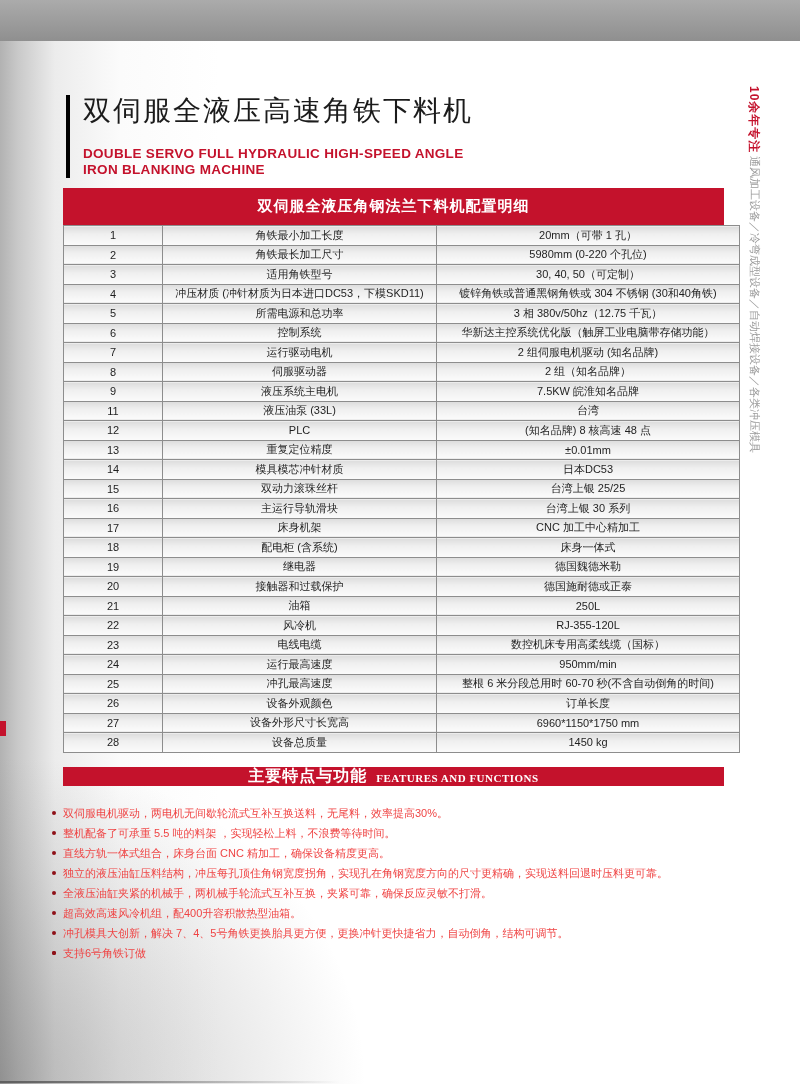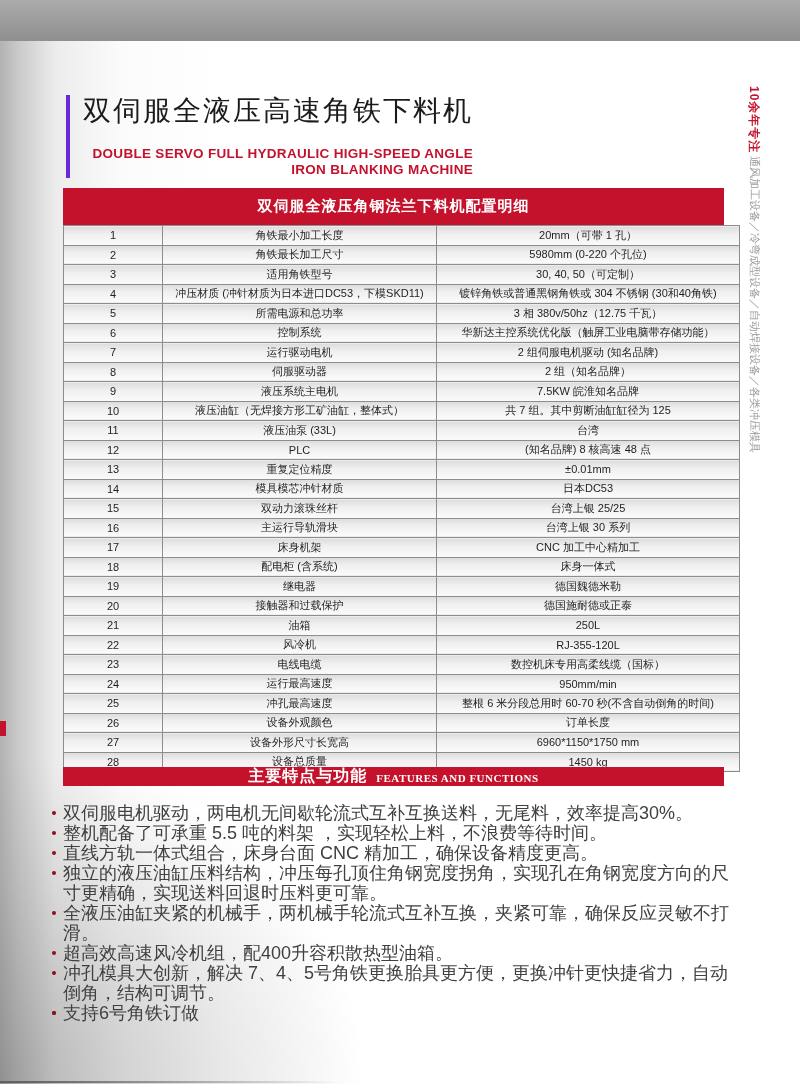--- a/index.html
+++ b/index.html
@@ -21,21 +21,21 @@
     position:absolute; left:0; bottom:1px; width:340px; height:2px;
     background:linear-gradient(to right,#5f5f5f,rgba(0,0,0,0));
   }
   .topbar {
     position:absolute; top:0; left:0; width:800px; height:41px;
     background:linear-gradient(#ababab,#8f8f8f);
   }
   .red-tab { position:absolute; left:0; top:721px; width:6px; height:15px; background:#c4122c; }
 
   
-  .title-block { position:absolute; left:66px; top:95px; border-left:4px solid #6d28d9; padding-left:13px;text-align:right; }
+  .title-block { position:absolute; left:66px; top:95px; border-left:4px solid #000000; padding-left:13px; }
   .main-title { font-size:28px; line-height:32px; color:#1b1b1b; font-weight:500; letter-spacing:2px; white-space:nowrap; }
   .sub-title-en { margin-top:19px; font-size:13.5px; line-height:16px; font-weight:bold; color:#c4122c; letter-spacing:.3px; white-space:pre-line; }
 
   
   .spec-wrap { position:absolute; left:63px; top:188px; width:661px; }
   .spec-header {
     height:37px; background:#c4122c; color:#ffffff; font-size:15px; font-weight:bold;
     display:flex; align-items:center; justify-content:center; letter-spacing:1px;
   }
   table.spec { width:661px; border-collapse:collapse; table-layout:fixed; }
@@ -49,21 +49,21 @@
   td.c-value { width:296px;margin-top:39px; }
 
   
   .features-banner {
     position:absolute; left:63px; top:767px; width:661px; height:19px; background:#c4122c;
     display:flex; align-items:center; justify-content:center; gap:9px;
   }
   .features-banner .cn { color:#fff; font-size:16px; font-weight:bold; letter-spacing:1px; }
   .features-banner .en { color:#fff; font-size:11px; font-weight:bold; letter-spacing:.5px; padding-top:2px;font-family:Liberation Serif, serif; }
   .features-list { position:absolute; left:52px; top:803px; width:688px; margin:0; padding:0; list-style:none; }
-  .features-list li { position:relative; padding-left:11px; font-size:18px; line-height:20px; color:#404040; }
+  .features-list li { position:relative; padding-left:11px; font-size:11px; line-height:20px; color:#ef4444; }
   .features-list .dot { position:absolute; left:0; top:8px; width:4px; height:4px; border-radius:50%; background:#8e1118; }
 
   
   .v-wrap { position:absolute; right:38px; }
   .v-wrap .v-text {
     position:absolute; top:0; left:18px; transform-origin:0 0; transform:rotate(90deg);
     white-space:nowrap; display:block;
   }
   .v-slogan { top:86px; width:18px; height:64px; }
   .v-slogan .v-text { font-size:12px; font-weight:bold; color:#c4122c; letter-spacing:1px; }
@@ -137,25 +137,20 @@
           <td class="c-label">伺服驱动器</td>
           <td class="c-value">2 组（知名品牌）</td>
         </tr>
 
         <tr>
           <td class="c-no">9</td>
           <td class="c-label">液压系统主电机</td>
           <td class="c-value">7.5KW 皖淮知名品牌</td>
         </tr>
 
-        <tr>
-          <td class="c-no">10</td>
-          <td class="c-label">液压油缸（无焊接方形工矿油缸，整体式）</td>
-          <td class="c-value">共 7 组。其中剪断油缸缸径为 125</td>
-        </tr>
 
         <tr>
           <td class="c-no">11</td>
           <td class="c-label">液压油泵 (33L)</td>
           <td class="c-value">台湾</td>
         </tr>
 
         <tr>
           <td class="c-no">12</td>
           <td class="c-label">PLC</td>

